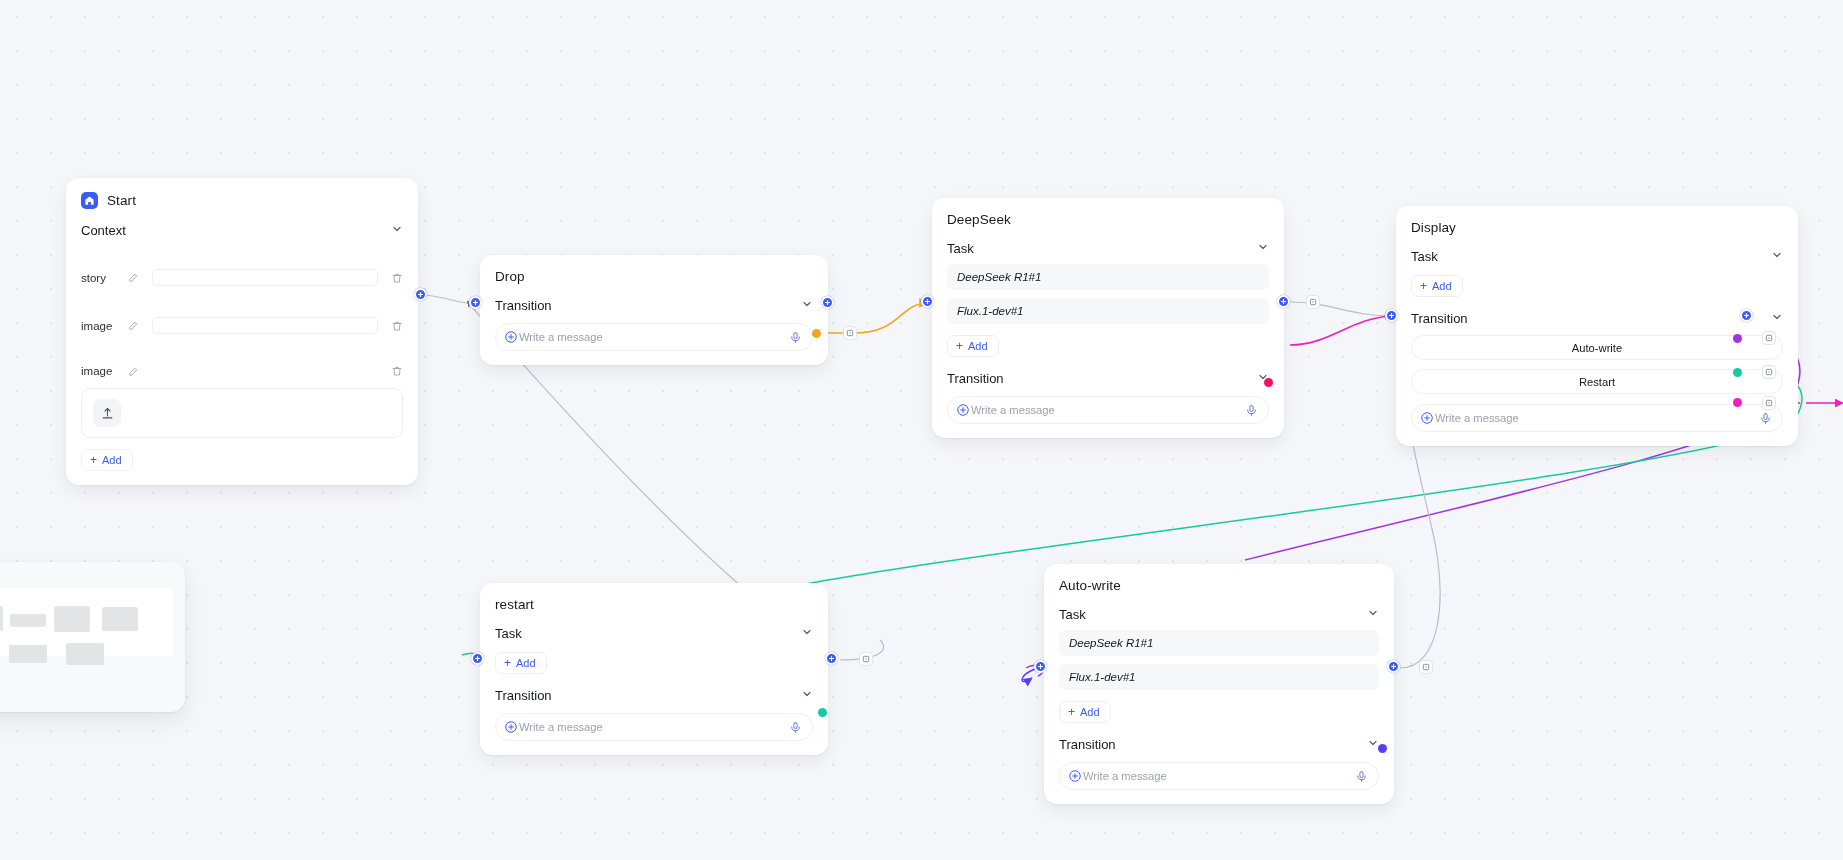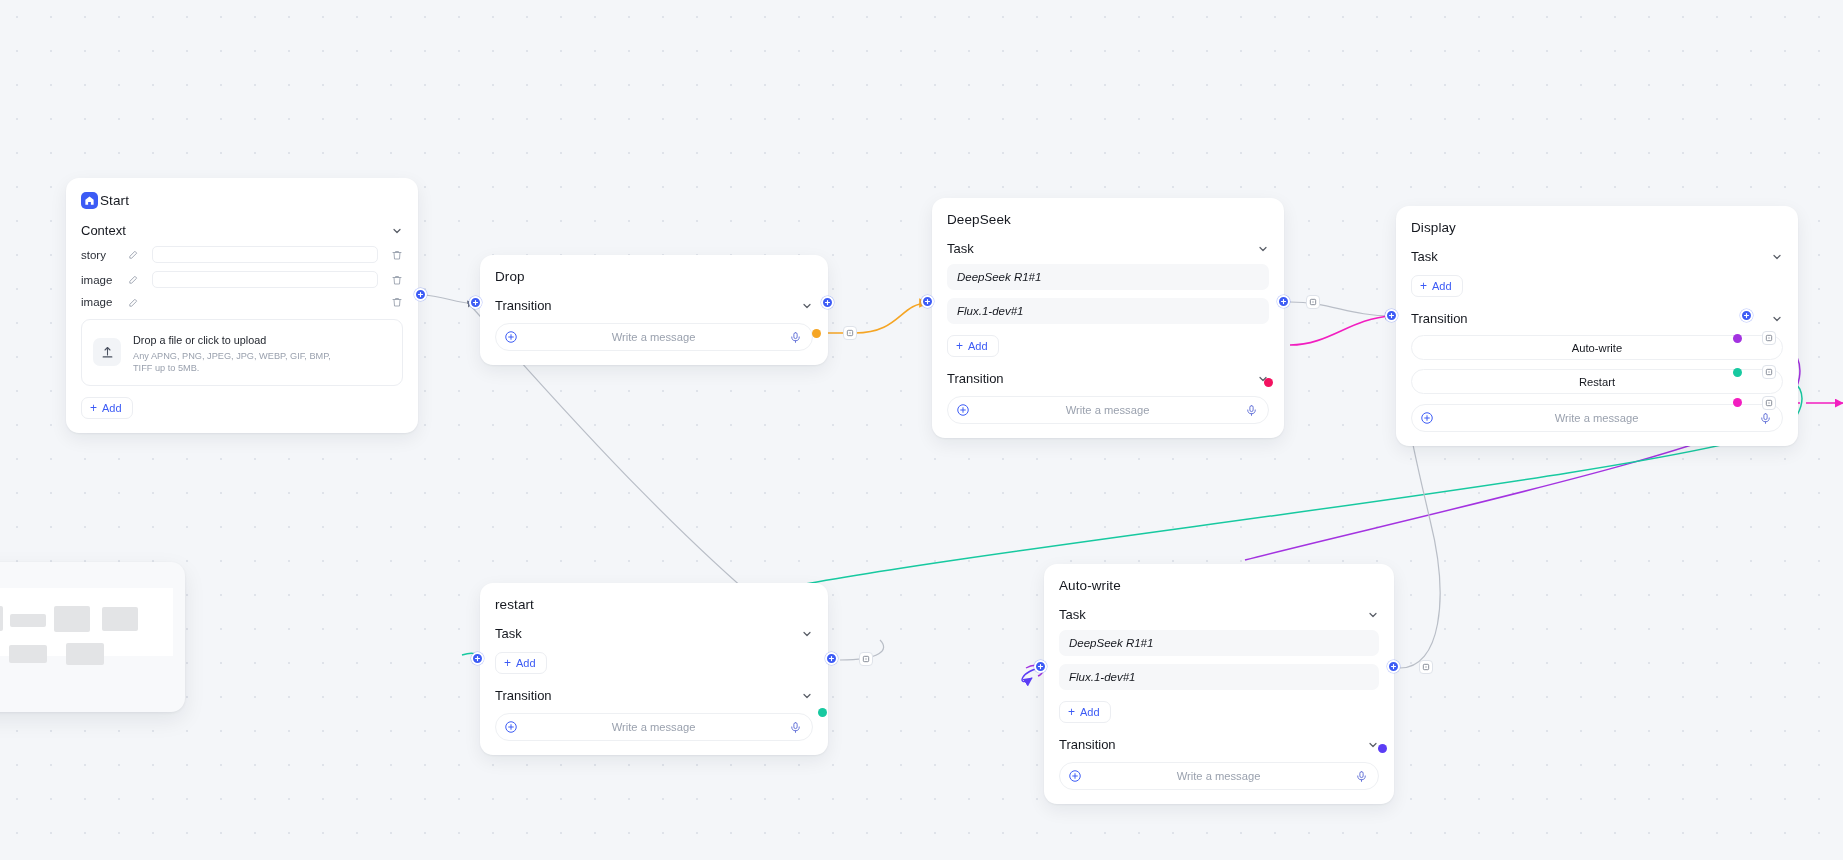--- a/index.html
+++ b/index.html
@@ -24,35 +24,35 @@
     background: #ffffff;
     border-radius: 13px;
     box-shadow: 0 1px 2px rgba(16,24,40,.05), 0 6px 18px rgba(16,24,40,.07);
     padding: 14px 15px 14px 15px;
     z-index: 5;
   }
   .node-title {
     font-size: 13.5px; color: #15181f; font-weight: 400;
     letter-spacing: .1px;
   }
-  .start-head { display: flex; align-items: center; gap: 2px; }
+  .start-head { display: flex; align-items: center; gap: 9px; }
   .start-badge {
     width: 17px; height: 17px; border-radius: 5px; background: #3c5bf5;
     display: flex; align-items: center; justify-content: center; flex: none;
   }
   .start-badge svg { display: block; }
 
   .sec {
-    display: flex; align-items: center; justify-content: space-between;
+    display: flex; align-items: flex-start; justify-content: space-between;
     font-size: 13px; color: #15181f; margin-top: 14px;
   }
   .sec .chev { color: #2f3440; opacity: .8; display: flex; }
 
   .field-row {
-    display: flex; align-items: center; gap: 13px; margin-top: 8px;
+    display: flex; align-items: center; gap: 13px; margin-top: 31px;
   }
   .field-label { font-size: 11.5px; color: #2b2f38; min-width: 34px; }
   .field-pen { display: flex; color: #9aa1ae; }
   .field-input {
     flex: 1; height: 17px; background: #fff;
     border: 1px solid #eceef2; border-radius: 5px;
   }
   .field-trash { display: flex; color: #9aa1ae; }
 
   .dropzone {
@@ -92,21 +92,20 @@
     display: flex; align-items: center; justify-content: center;
     font-size: 11.2px; color: #15181f; cursor: pointer;
   }
 
   .msgbox {
     margin-top: 10px;
     border: 1px solid #eef0f3; border-radius: 999px;
     background: #fff; height: 28px;
     display: flex; align-items: center; gap: 1px;
     padding: 0 10px 0 8px;
-    text-align: center;
   }
   .msg-plus { display: flex; color: #3c5bf5; flex: none; }
   .msg-ph { flex: 1; font-size: 11.2px; color: #9aa1ae; }
   .msg-mic { display: flex; color: #5b6bd6; flex: none; }
 
   
   .handle {
     position: absolute; width: 13px; height: 13px; border-radius: 50%;
     background: #3c5bf5; border: 2px solid #fff;
     display: flex; align-items: center; justify-content: center;
@@ -261,24 +260,20 @@
           </svg>
       </span>
     </div>
 
     <div class="dropzone">
       <span class="dz-icon">
         <svg width="15" height="15" viewBox="0 0 24 24" fill="none" stroke="currentColor" stroke-width="1.7" stroke-linecap="round" stroke-linejoin="round">
           <path d="M12 16V4M8 8l4-4 4 4M5 19h14"></path>
         </svg>
       </span>
-      <span>
-        <span class="dz-main">Drop a file or click to upload</span>
-        <span class="dz-sub" style="display:block">Any APNG, PNG, JPEG, JPG, WEBP, GIF, BMP, TIFF up to 5MB.</span>
-      </span>
     </div>
 
     <div class="add-btn">
       <span class="plus">+</span>
       <span>Add</span>
     </div>
   </div>
   <div class="handle" style="left:414px; top:288px;">
     <svg width="7" height="7" viewBox="0 0 24 24" stroke="#fff" stroke-width="4" stroke-linecap="round">
         <path d="M12 5v14M5 12h14"></path>

